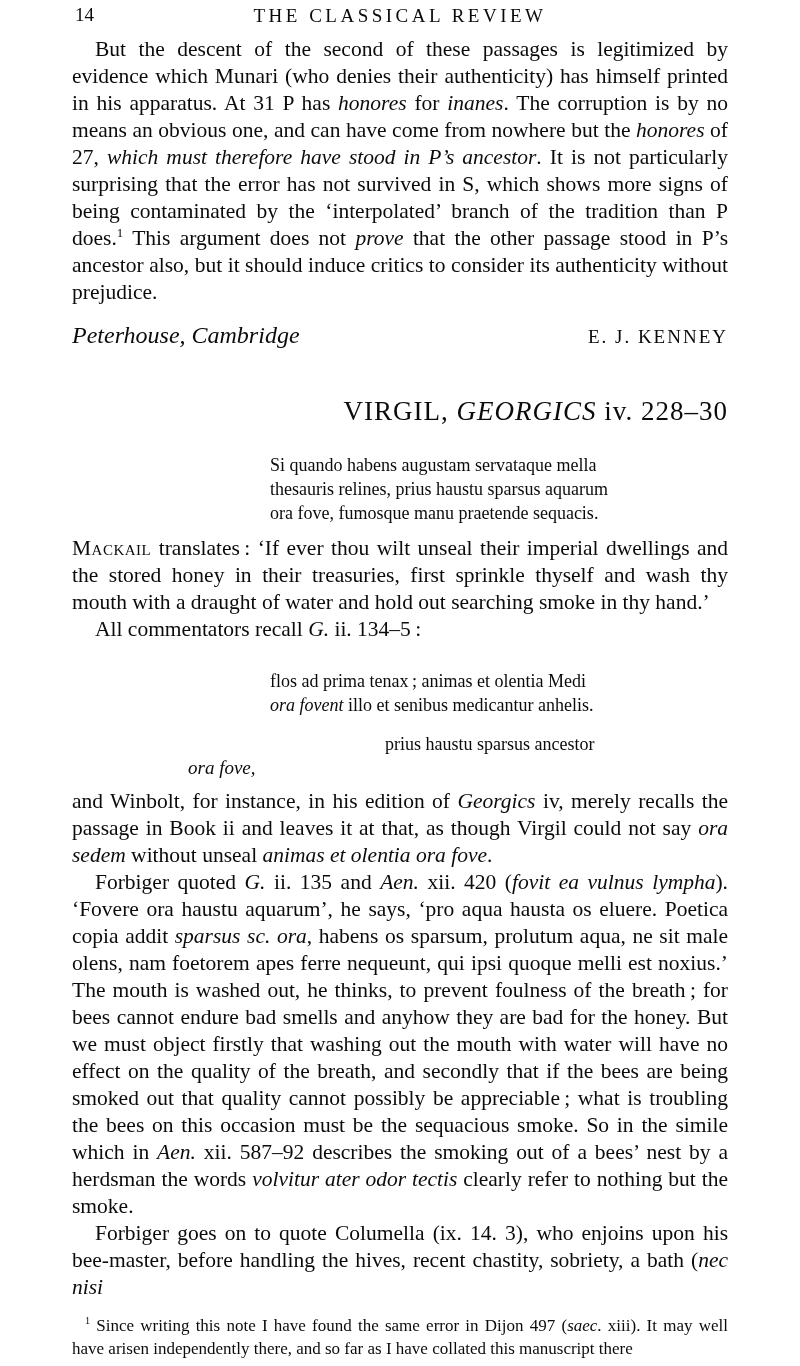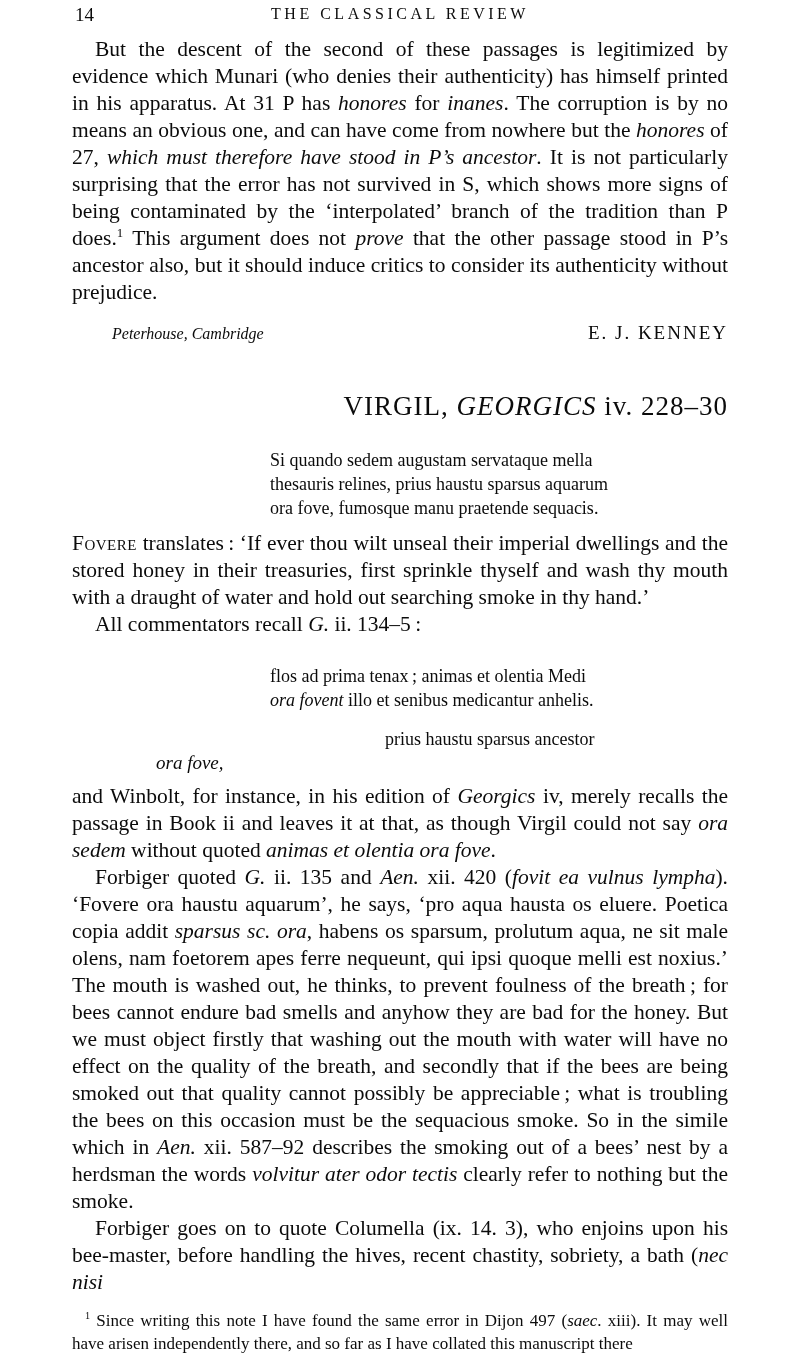--- a/index.html
+++ b/index.html
@@ -5,35 +5,35 @@
   * { margin:0; padding:0; box-sizing:border-box; }
   html, body { background:#ffffff; }
   .page {
     width:670px; height:1366px; margin:0 auto; overflow:hidden;
     background:#ffffff; color:#0b0b0b; position:relative;
     font-family:"Liberation Serif","DejaVu Serif",serif;
     padding:3px 7px 0 7px;
   }
   .running-head { position:relative; height:24px; }
   .page-num { position:absolute; left:3px; top:1px; font-size:19px; }
-  .journal { text-align:center; font-size:16px; letter-spacing:3.5px; padding-top:2px; }
+  .journal { text-align:center; font-size:19px; letter-spacing:3.5px; padding-top:2px; }
   .body-text { font-size:21.5px; line-height:27px; text-align:justify; }
   .indent { text-indent:23px; }
   .p1 { margin-top:9px; }
   .sign-row { display:flex; justify-content:space-between; align-items:baseline; margin-top:16px; }
-  .affil { font-style:italic; font-size:16px;margin-left:40px; }
+  .affil { font-style:italic; font-size:24px; }
   .author { font-size:19px; letter-spacing:2px; }
   .art-title { margin-top:46px; text-align:right; font-size:27px; font-weight:normal; letter-spacing:1px; line-height:32px; }
   .verse { font-size:18px; line-height:24px; margin-left:198px; }
   .verse1 { margin-top:26px; }
   .p2 { margin-top:10px; }
   .verse2 { margin-top:26px; margin-bottom:9px; }
   .verse3 { margin-left:0; margin-top:15px; margin-bottom:8px; }
   .verse3 .l1 { margin-left:313px; }
-  .verse3 .l2 { margin-left:84px; font-size:19px; }
+  .verse3 .l2 { margin-left:116px; font-size:19px; }
   .it { font-style:italic; }
   .sc { font-variant:small-caps; letter-spacing:0.5px; }
   .sup { vertical-align:super; font-size:0.6em; line-height:0; }
   .footnotes { display:flex; gap:19px; margin-top:14px; }
   .fn-col { flex:1; font-size:17px; line-height:22.5px; text-align:justify; }
   .fn-first-indent { text-indent:13px; }
 </style>
 </head>
 <body>
 
@@ -47,41 +47,41 @@
   <p class="body-text indent p1"><span>But the descent of the second of these passages is legitimized by evidence which Munari (who denies their authenticity) has himself printed in his apparatus. At 31 P has </span><span class="it">honores</span><span> for </span><span class="it">inanes</span><span>. The corruption is by no means an obvious one, and can have come from nowhere but the </span><span class="it">honores</span><span> of 27, </span><span class="it">which must therefore have stood in P’s ancestor</span><span>. It is not particularly surprising that the error has not survived in S, which shows more signs of being contaminated by the ‘interpolated’ branch of the tradition than P does.</span><span class="sup">1</span><span> This argument does not </span><span class="it">prove</span><span> that the other passage stood in P’s ancestor also, but it should induce critics to consider its authenticity without prejudice.</span></p>
 
   <div class="sign-row">
     <span class="affil">Peterhouse, Cambridge</span>
     <span class="author">E. J. KENNEY</span>
   </div>
 
   <h1 class="art-title"><span>VIRGIL, </span><span class="it">GEORGICS</span><span> iv. 228–30</span></h1>
 
   <div class="verse verse1">
-    <div>Si quando sedem augustam servataque mella</div>
+    <div>Si quando habens augustam servataque mella</div>
     <div>thesauris relines, prius haustu sparsus aquarum</div>
     <div>ora fove, fumosque manu praetende sequacis.</div>
   </div>
 
-  <p class="body-text p2"><span class="sc">Fovere</span><span> translates : ‘If ever thou wilt unseal their imperial dwellings and the stored honey in their treasuries, first sprinkle thyself and wash thy mouth with a draught of water and hold out searching smoke in thy hand.’</span></p>
+  <p class="body-text p2"><span class="sc">Mackail</span><span> translates : ‘If ever thou wilt unseal their imperial dwellings and the stored honey in their treasuries, first sprinkle thyself and wash thy mouth with a draught of water and hold out searching smoke in thy hand.’</span></p>
 
   <p class="body-text indent"><span>All commentators recall </span><span class="it">G.</span><span> ii. 134–5 :</span></p>
 
   <div class="verse verse2">
     <div>flos ad prima tenax ; animas et olentia Medi</div>
     <div><span class="it">ora fovent</span><span> illo et senibus medicantur anhelis.</span></div>
   </div>
 
 
   <div class="verse verse3">
     <div class="l1">prius haustu sparsus ancestor</div>
     <div class="l2"><span class="it">ora fove,</span></div>
   </div>
 
-  <p class="body-text"><span>and Winbolt, for instance, in his edition of </span><span class="it">Georgics</span><span> iv, merely recalls the passage in Book ii and leaves it at that, as though Virgil could not say </span><span class="it">ora sedem</span><span> without quoted </span><span class="it">animas et olentia ora fove</span><span>.</span></p>
+  <p class="body-text"><span>and Winbolt, for instance, in his edition of </span><span class="it">Georgics</span><span> iv, merely recalls the passage in Book ii and leaves it at that, as though Virgil could not say </span><span class="it">ora sedem</span><span> without unseal </span><span class="it">animas et olentia ora fove</span><span>.</span></p>
 
   <p class="body-text indent"><span>Forbiger quoted </span><span class="it">G.</span><span> ii. 135 and </span><span class="it">Aen.</span><span> xii. 420 (</span><span class="it">fovit ea vulnus lympha</span><span>). ‘Fovere ora haustu aquarum’, he says, ‘pro aqua hausta os eluere. Poetica copia addit </span><span class="it">sparsus sc. ora</span><span>, habens os sparsum, prolutum aqua, ne sit male olens, nam foetorem apes ferre nequeunt, qui ipsi quoque melli est noxius.’ The mouth is washed out, he thinks, to prevent foulness of the breath ; for bees cannot endure bad smells and anyhow they are bad for the honey. But we must object firstly that washing out the mouth with water will have no effect on the quality of the breath, and secondly that if the bees are being smoked out that quality cannot possibly be appreciable ; what is troubling the bees on this occasion must be the sequacious smoke. So in the simile which in </span><span class="it">Aen.</span><span> xii. 587–92 describes the smoking out of a bees’ nest by a herdsman the words </span><span class="it">volvitur ater odor tectis</span><span> clearly refer to nothing but the smoke.</span></p>
 
   <p class="body-text indent"><span>Forbiger goes on to quote Columella (ix. 14. 3), who enjoins upon his bee-master, before handling the hives, recent chastity, sobriety, a bath (</span><span class="it">nec nisi</span></p>
 
   <div class="footnotes">
     <p class="fn-col fn-first-indent"><span class="sup">1</span><span> Since writing this note I have found the same error in Dijon 497 (</span><span class="it">saec</span><span>. xiii). It may well have arisen independently there, and so far as I have collated this manuscript there</span></p>
   </div>
 
 </div>

